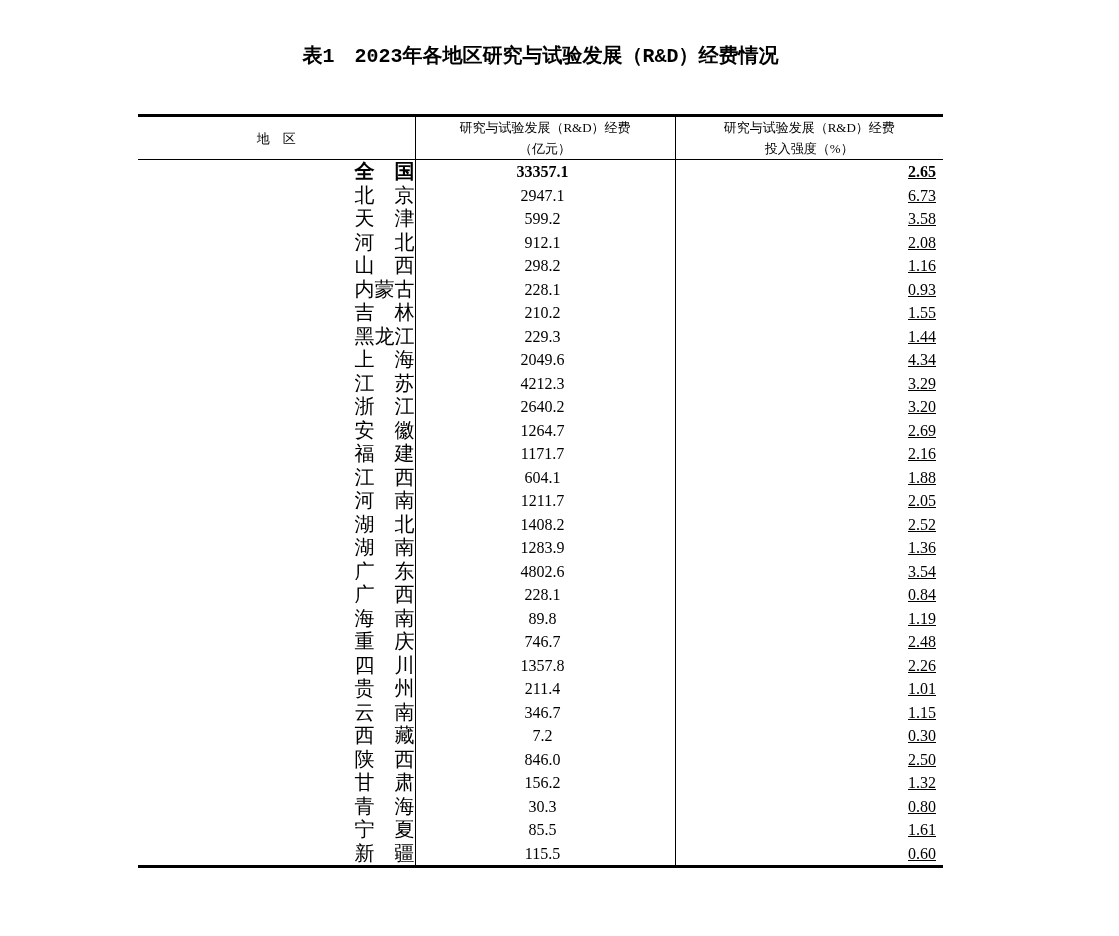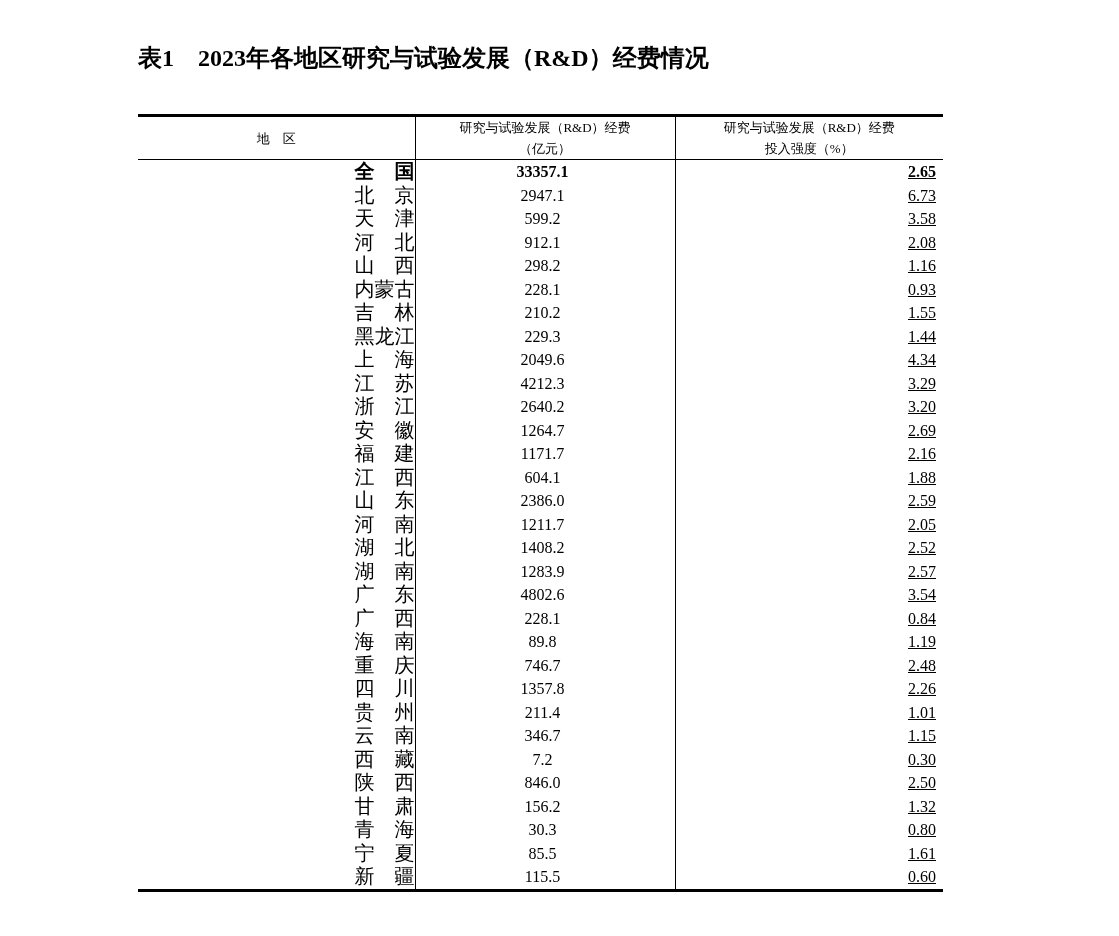--- a/index.html
+++ b/index.html
@@ -11,24 +11,25 @@
     color: #000000;
   }
   .page {
     position: relative;
     width: 1119px; height: 936px;
     overflow: hidden;
   }
   .doc-title {
     position: absolute;
     left: 138px; top: 42px; width: 805px;
-    text-align: left;
-    font-size: 24px;
+    text-align: center;
+    font-size: 20px;
     font-weight: bold;
     white-space: nowrap;
+    font-family: Liberation Mono, monospace;
   }
   table.rd-table {
     position: absolute;
     left: 138px; top: 114px;
     width: 805px;
     border-collapse: collapse;
     table-layout: fixed;
     border-top: 3px solid #000;
     border-bottom: 3px solid #000;
   }
@@ -160,38 +161,33 @@
           <td class="region vline">福　建</td>
           <td class="num exp vline">1171.7</td>
           <td class="num intensity">2.16</td>
         </tr>
         <tr>
           <td class="region vline">江　西</td>
           <td class="num exp vline">604.1</td>
           <td class="num intensity">1.88</td>
         </tr>
         <tr>
-          <td class="region vline">山　东</td>
-          <td class="num exp vline">2386.0</td>
-          <td class="num intensity">2.59</td>
-        </tr>
-        <tr>
           <td class="region vline">河　南</td>
           <td class="num exp vline">1211.7</td>
           <td class="num intensity">2.05</td>
         </tr>
         <tr>
           <td class="region vline">湖　北</td>
           <td class="num exp vline">1408.2</td>
           <td class="num intensity">2.52</td>
         </tr>
         <tr>
           <td class="region vline">湖　南</td>
           <td class="num exp vline">1283.9</td>
-          <td class="num intensity">2.57</td>
+          <td class="num intensity">1.36</td>
         </tr>
         <tr>
           <td class="region vline">广　东</td>
           <td class="num exp vline">4802.6</td>
           <td class="num intensity">3.54</td>
         </tr>
         <tr>
           <td class="region vline">广　西</td>
           <td class="num exp vline">228.1</td>
           <td class="num intensity">0.84</td>

